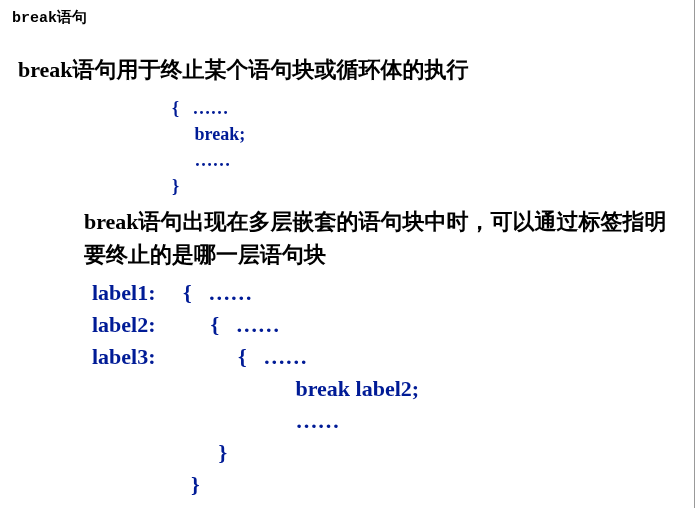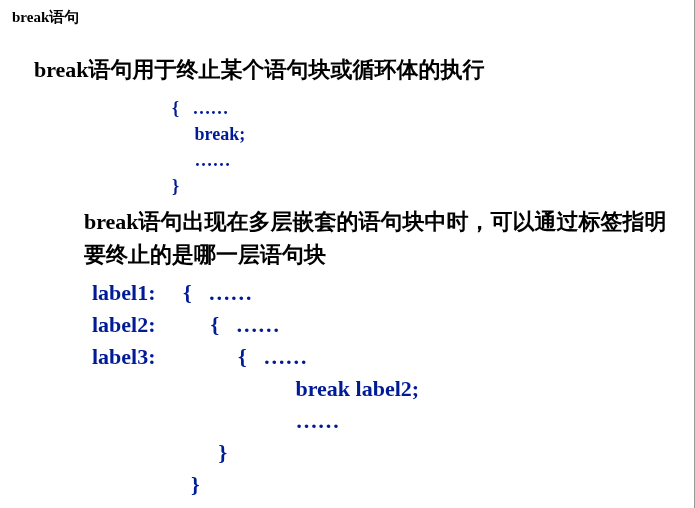--- a/index.html
+++ b/index.html
@@ -10,26 +10,27 @@
       width: 695px;
       height: 508px;
       box-sizing: border-box;
       border-right: 1px solid #999;
     }
     .title {
       font-weight: bold;
       font-size: 15px;
       color: #000;
       margin-bottom: 28px;
+      font-family: Liberation Mono, monospace;
     }
     .desc1 {
       font-size: 22px;
       color: #000;
       font-weight: bold;
-      margin-left: 22px;
+      margin-left: 6px;
       margin-bottom: 10px;
     }
     .code1 {
       font-family: "Times New Roman", serif;
       font-weight: bold;
       color: #001b96;
       font-size: 18px;
       line-height: 1.45;
       margin-left: 160px;
       white-space: pre;

